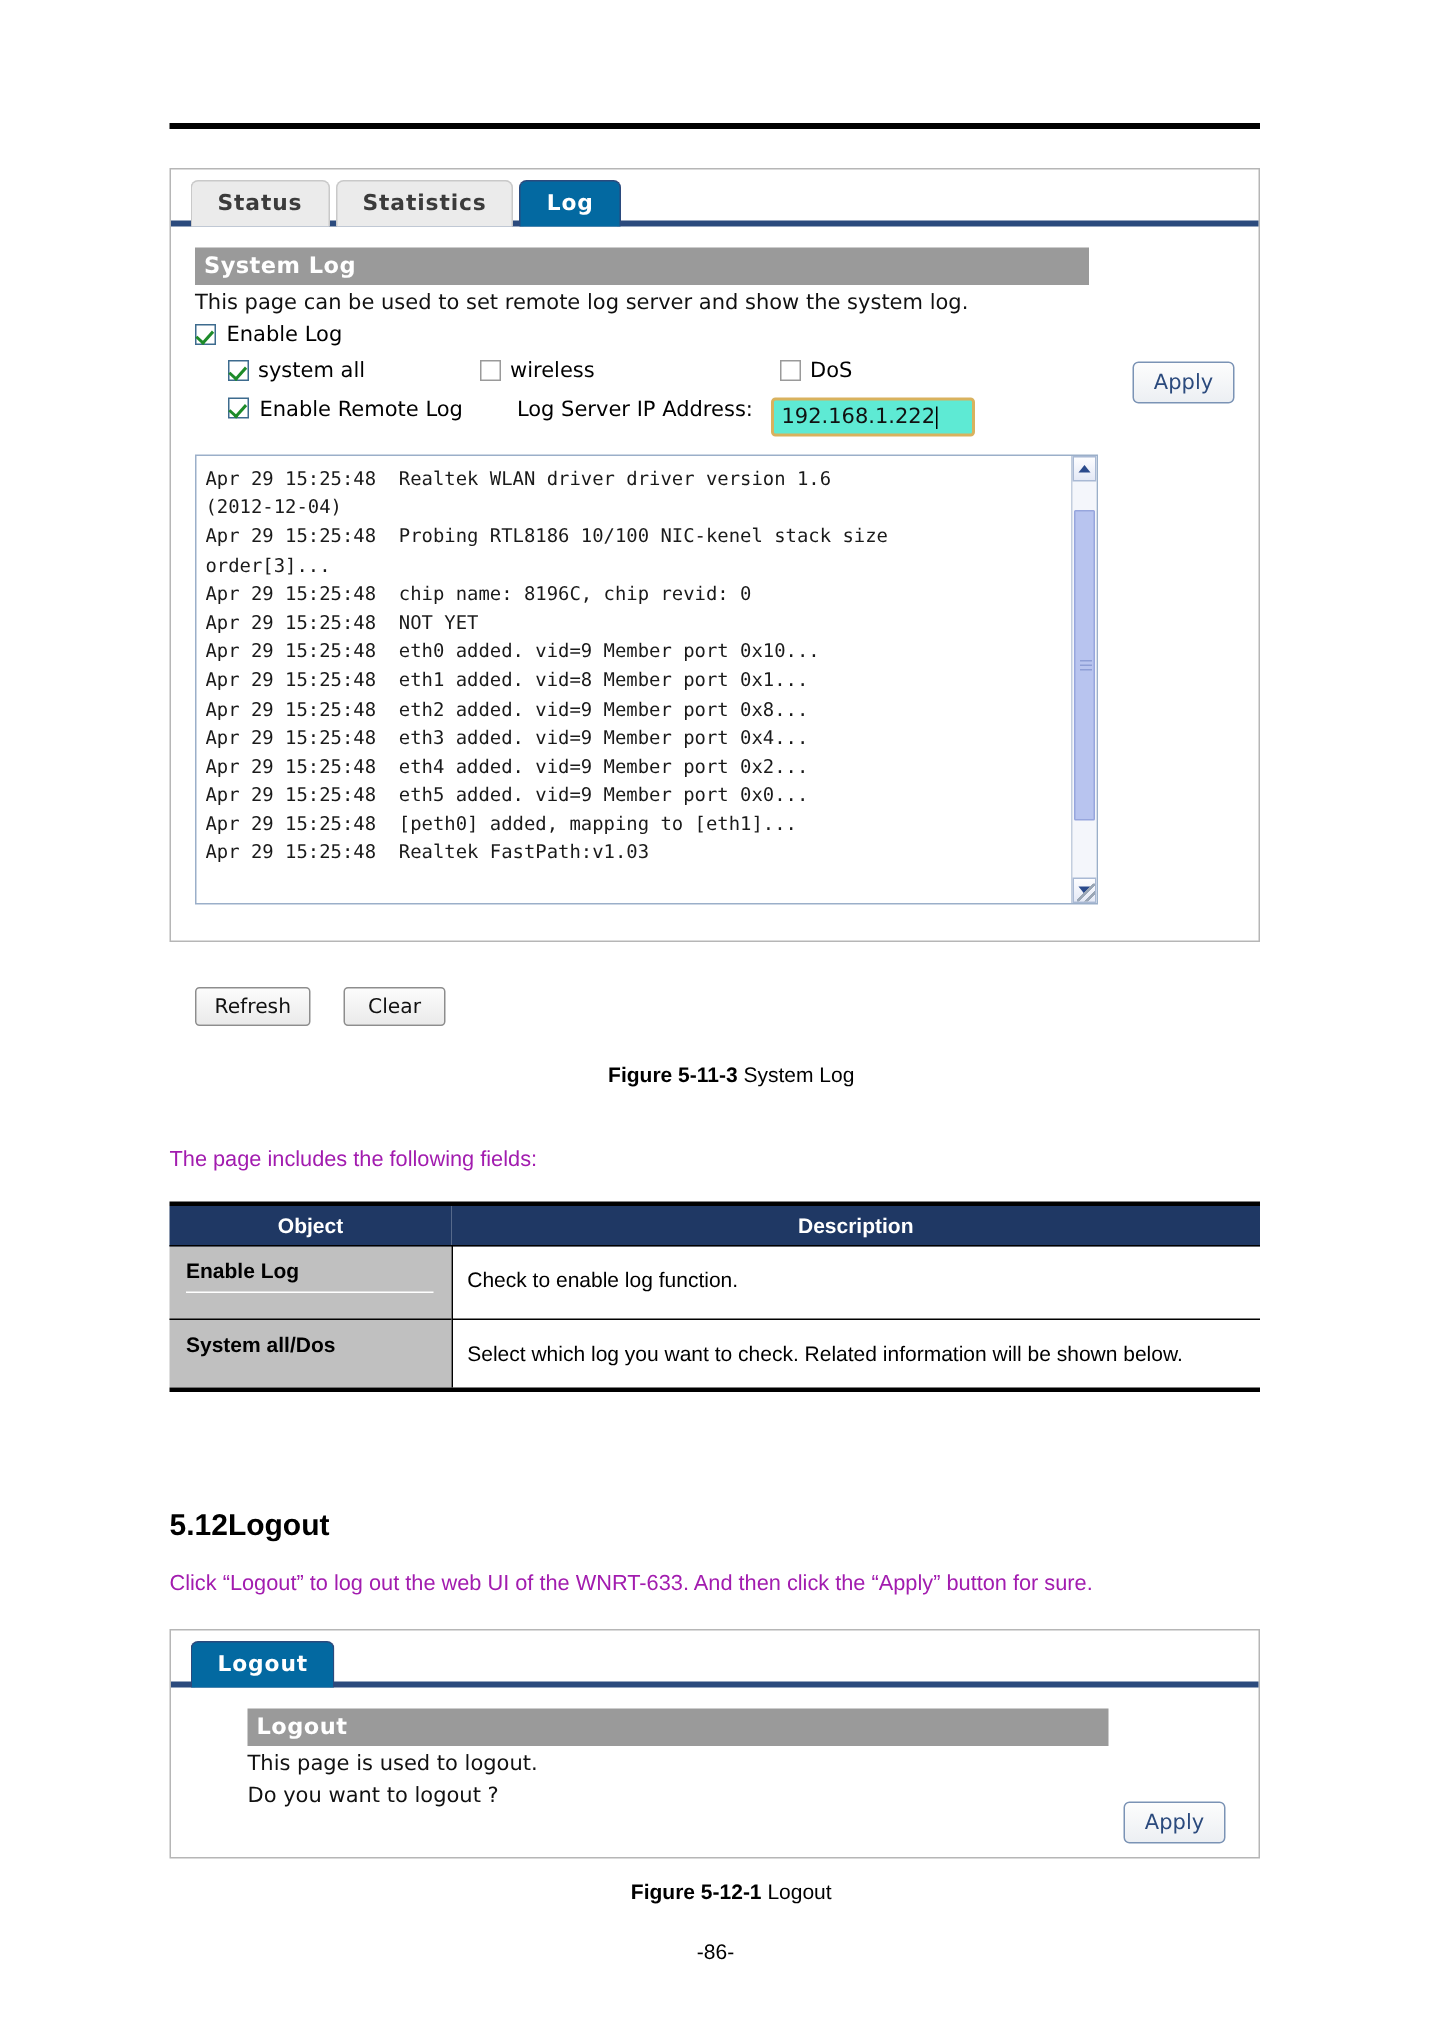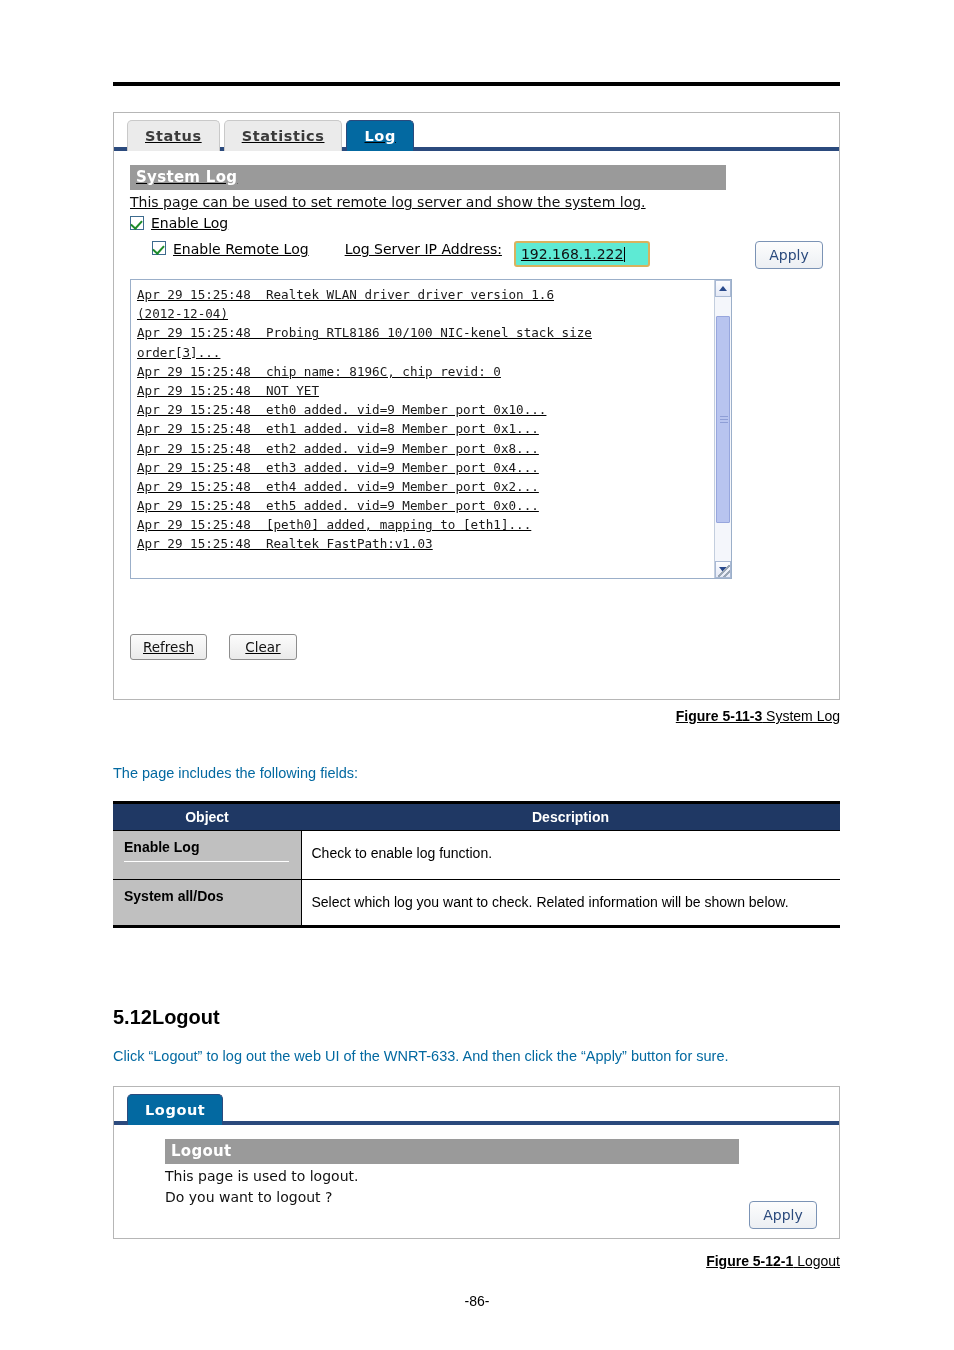--- a/index.html
+++ b/index.html
@@ -18,21 +18,21 @@
     position:absolute; left:113px; top:82px; width:727px; height:4px;
     background:#000;
   }
 
   
   .ui-panel {
     position:absolute;
     background:#ffffff;
     border:1px solid #b6b6b6;
   }
-  #log-panel  { left:113px; top:112px;  width:727px; height:588px;text-decoration:underline; }
+  #log-panel  { left:113px; top:112px;  width:727px; height:516px; }
   #logout-panel { left:113px; top:1086px; width:727px; height:153px; }
 
   
   .tabstrip {
     position:relative;
     height:38px;
     padding-left:13px;
     display:flex;
     align-items:flex-end;
   }
@@ -239,32 +239,31 @@
     font-size:13.5px;
     color:#111;
     display:flex; align-items:center; justify-content:center;
     margin-right:22px;
     margin-top:41px;
   }
 
   
   .caption {
     position:absolute;
-    width:727px; left:113px;
-    text-align:right;
-    font-size:14px;
-    text-decoration:underline;
+    width:727px; left:124px;
+    text-align:center;
+    font-size:14px;
   }
   .caption b { font-weight:bold; }
   #cap-1 { top:708px; }
   #cap-2 { top:1253px; }
 
   .body-text {
     position:absolute; left:113px;
-    font-size:14.5px; color:#0369a1;
+    font-size:14.5px; color:#a21caf;
   }
   #intro-fields { top:765px; }
   #logout-intro { top:1048px; width:727px; }
 
   .h2 {
     position:absolute; left:113px; top:1006px;
     font-size:20px; font-weight:bold;
     font-family:"Liberation Sans", sans-serif;
   }
 
@@ -338,20 +337,34 @@
 
     <div class="apply-btn" id="log-apply">
       <span>Apply</span>
     </div>
 
     <div class="cb-row">
       <span class="cbox checked"></span>
       <span class="cb-label">Enable Log</span>
     </div>
 
+    <div class="opts-row">
+      <div class="opt" style="width:168px">
+        <span class="cbox checked"></span>
+        <span class="cb-label">system all</span>
+      </div>
+      <div class="opt" style="width:200px">
+        <span class="cbox"></span>
+        <span class="cb-label">wireless</span>
+      </div>
+      <div class="opt">
+        <span class="cbox"></span>
+        <span class="cb-label">DoS</span>
+      </div>
+    </div>
 
     <div class="remote-row">
       <span class="cbox checked"></span>
       <span class="cb-label">Enable Remote Log</span>
       <span class="ip-label">Log Server IP Address:</span>
       <span class="ip-input">
         <span>192.168.1.222</span>
         <span class="caret"></span>
       </span>
     </div>

